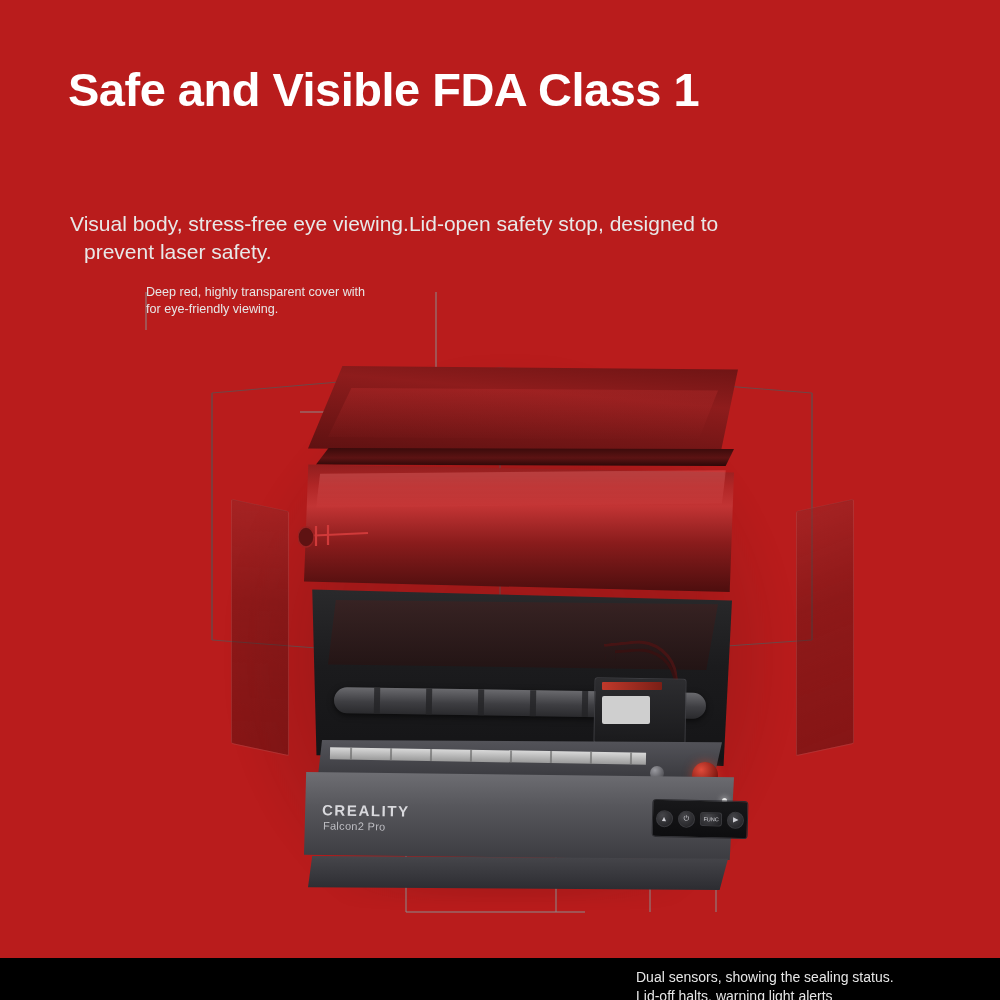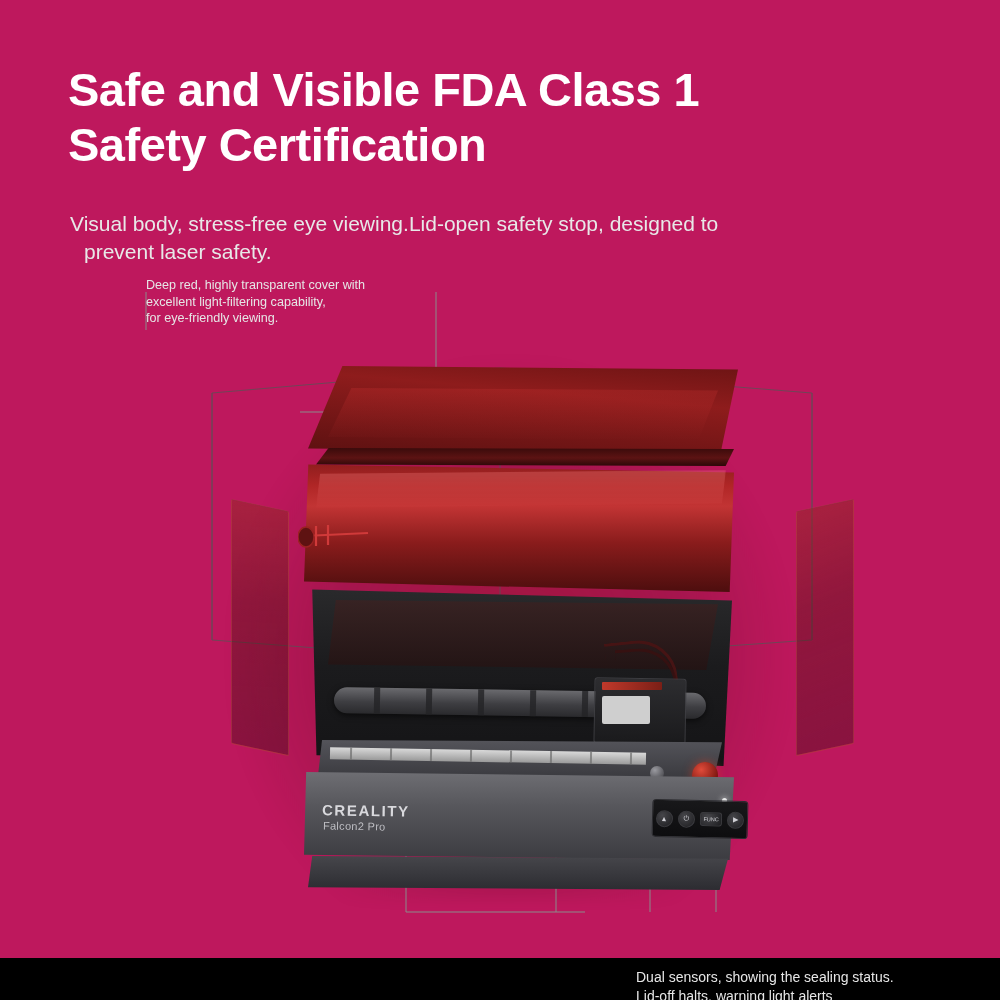--- a/index.html
+++ b/index.html
@@ -2,40 +2,40 @@
 <html><head>
 <meta charset="utf-8">
 <style>
   * { margin:0; padding:0; box-sizing:border-box; }
   html, body {
     width:1000px; height:1000px;
     background:#000;
     font-family:"Liberation Sans", sans-serif;
     overflow:hidden;
   }
-  .page { position:relative; width:1000px; height:958px; background:#be185d; }
+  .page { position:relative; width:1000px; height:958px; background:#b91c1c; }
 
   
   .headline {
     position:absolute; left:68px; top:62px; width:860px;
     color:#ffffff;
     font-size:47px; line-height:1.18;
     font-weight:bold; letter-spacing:-0.5px;
   }
   .subhead {
     position:absolute; left:70px; top:210px; width:850px;
     color:#e8e8e8;
     font-size:21px; line-height:1.34;
     font-weight:400;
   }
   .subhead .l2 { display:block; padding-left:14px; }
 
   
   .callout-top {
-    position:absolute; left:146px; top:277px; width:330px;
+    position:absolute; left:146px; top:284px; width:330px;
     color:#e6e6e6; font-size:12.6px; line-height:1.33;
   }
   .callout-bottom {
     position:absolute; left:588px; top:968px; width:380px;
     color:#e6e6e6; font-size:14px; line-height:1.36;margin-left:48px;
   }
 
   
   .leaders { position:absolute; left:0; top:0; width:1000px; height:1000px; }
 
@@ -218,21 +218,20 @@
   
   .nosel { user-select:none; }
 </style>
 </head>
 <body>
 
 <div class="page nosel">
 
   <div class="headline">
     <div>Safe and Visible FDA Class 1</div>
-    <div>Safety Certification</div>
   </div>
 
   <div class="subhead">
     <span>Visual body, stress-free eye viewing.Lid-open safety stop, designed to</span>
     <span class="l2">prevent laser safety.</span>
   </div>
 
   <div class="glow"></div>
 
   <svg class="leaders" viewBox="0 0 1000 1000">
@@ -253,21 +252,20 @@
     <g stroke="#8a8a8a" stroke-width="1" fill="none">
       <path d="M406,808 L406,912 L585,912"></path>
       <path d="M556,838 L556,912"></path>
       <path d="M650,858 L650,912"></path>
       <path d="M716,840 L716,912"></path>
     </g>
   </svg>
 
   <div class="callout-top">
     <div>Deep red, highly transparent cover with</div>
-    <div>excellent light-filtering capability,</div>
     <div>for eye-friendly viewing.</div>
   </div>
 
   <div class="callout-bottom">
     <div>Dual sensors, showing the sealing status.</div>
     <div>Lid-off halts, warning light alerts</div>
   </div>
 
   <div class="scene">
 

